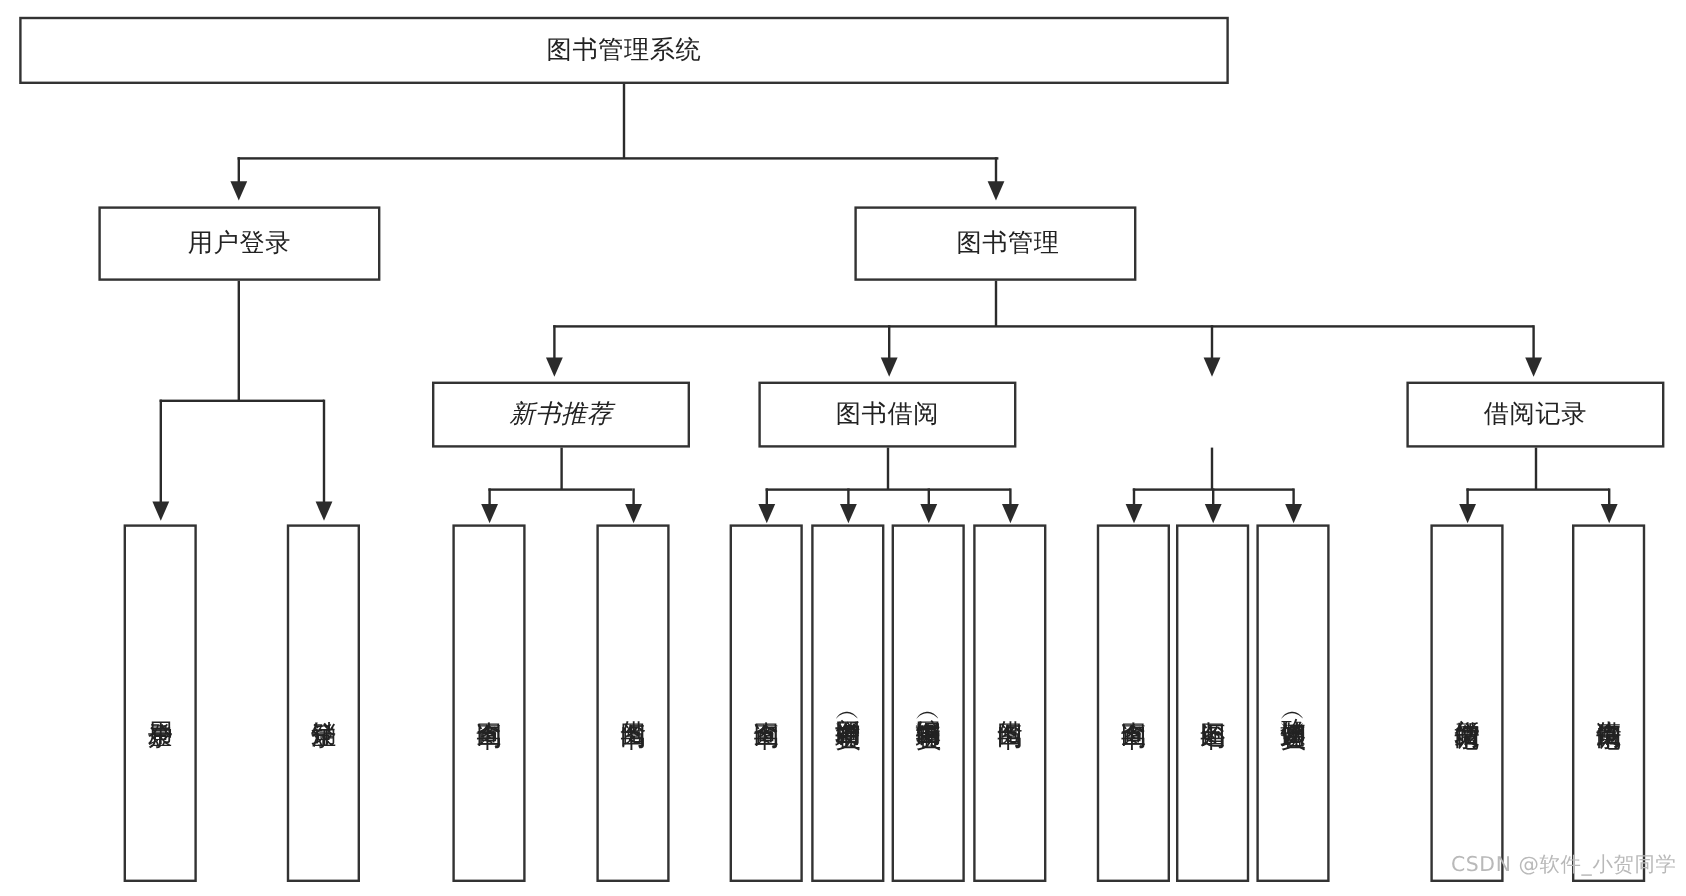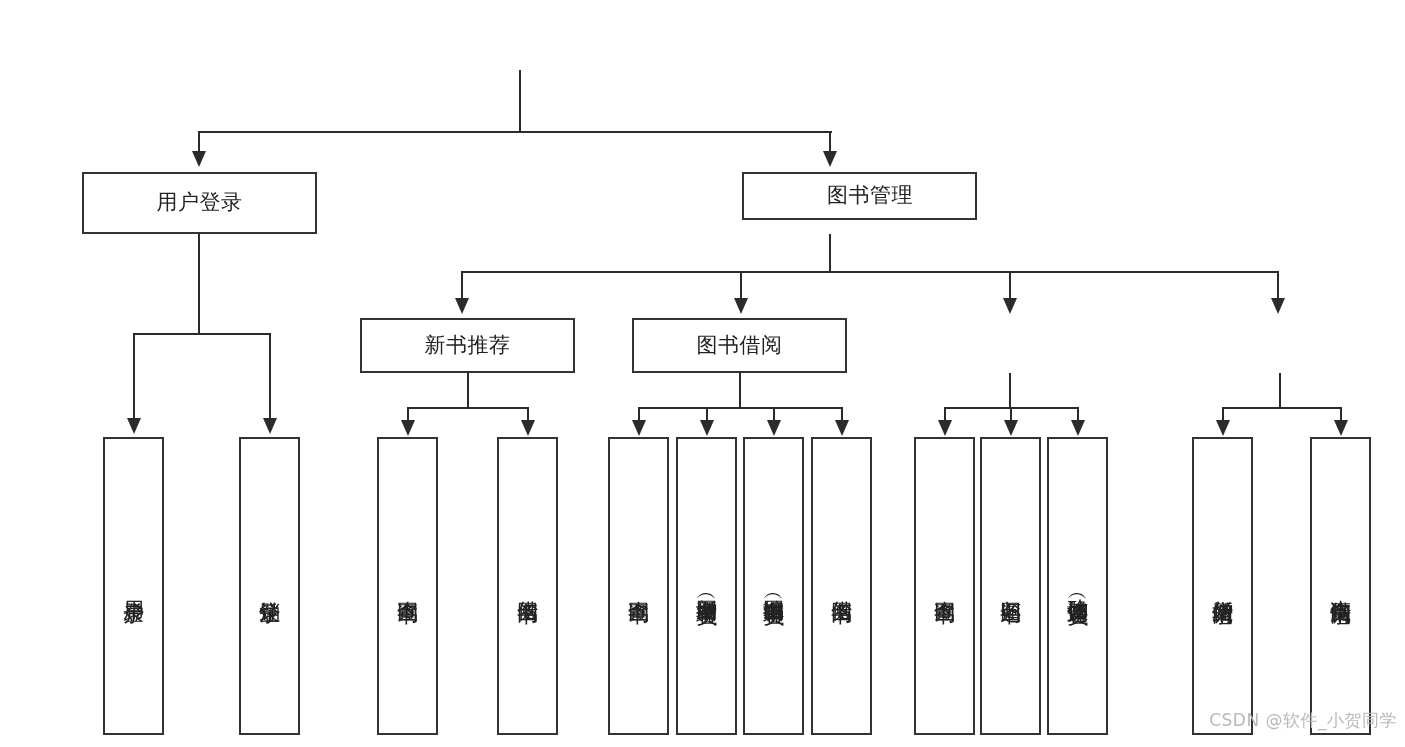--- a/index.html
+++ b/index.html
@@ -74,35 +74,38 @@
     white-space: nowrap;
     letter-spacing: 0.5px;
     pointer-events: none;
   }
 </style>
 </head>
 <body>
 
 <div id="canvas">
 
+  <div class="node h" style="left:16px; top:14px; width:1008px; height:56px;">
+    <span class="lbl">图书管理系统</span>
+  </div>
 
   <div class="ln vln" style="left:519px; top:70px; height:62px;"></div>
 
   <div class="ln hln" style="left:198px; top:131px; width:634px;"></div>
 
   <div class="ln vln" style="left:198px; top:131px; height:22px;"></div>
   <div class="arrow" style="left:192px; top:151px;"></div>
   <div class="ln vln" style="left:829px; top:131px; height:22px;"></div>
   <div class="arrow" style="left:823px; top:151px;"></div>
 
   <div class="node h" style="left:82px; top:172px; width:235px; height:62px;">
     <span class="lbl">用户登录</span>
   </div>
 
-  <div class="node h" style="left:742px; top:172px; width:235px; height:48px;padding-left:21px;">
+  <div class="node h" style="left:712px; top:172px; width:235px; height:62px;padding-left:21px;">
     <span class="lbl">图书管理</span>
   </div>
 
   <div class="ln vln" style="left:198px; top:234px; height:100px;"></div>
   <div class="ln hln" style="left:133px; top:333px; width:137px;"></div>
   <div class="ln vln" style="left:133px; top:333px; height:86px;"></div>
   <div class="arrow" style="left:127px; top:418px;"></div>
   <div class="ln vln" style="left:269px; top:333px; height:86px;"></div>
   <div class="arrow" style="left:263px; top:418px;"></div>
 
@@ -110,25 +113,28 @@
   <div class="ln hln" style="left:461px; top:271px; width:817px;"></div>
   <div class="ln vln" style="left:461px; top:271px; height:28px;"></div>
   <div class="arrow" style="left:455px; top:298px;"></div>
   <div class="ln vln" style="left:740px; top:271px; height:28px;"></div>
   <div class="arrow" style="left:734px; top:298px;"></div>
   <div class="ln vln" style="left:1009px; top:271px; height:28px;"></div>
   <div class="arrow" style="left:1003px; top:298px;"></div>
   <div class="ln vln" style="left:1277px; top:271px; height:28px;"></div>
   <div class="arrow" style="left:1271px; top:298px;"></div>
 
-  <div class="node h" style="left:360px; top:318px; width:215px; height:55px;">
+  <div class="node h" style="left:360px; top:318px; width:215px; height:55px;font-style:italic;">
     <span class="lbl">新书推荐</span>
   </div>
   <div class="node h" style="left:632px; top:318px; width:215px; height:55px;">
     <span class="lbl">图书借阅</span>
+  </div>
+  <div class="node h" style="left:1172px; top:318px; width:215px; height:55px;">
+    <span class="lbl">借阅记录</span>
   </div>
 
   <div class="ln vln" style="left:467px; top:373px; height:35px;"></div>
   <div class="ln hln" style="left:407px; top:407px; width:120px;"></div>
   <div class="ln vln" style="left:407px; top:407px; height:14px;"></div>
   <div class="arrow" style="left:401px; top:420px;"></div>
   <div class="ln vln" style="left:527px; top:407px; height:14px;"></div>
   <div class="arrow" style="left:521px; top:420px;"></div>
 
   <div class="ln vln" style="left:739px; top:373px; height:35px;"></div>

